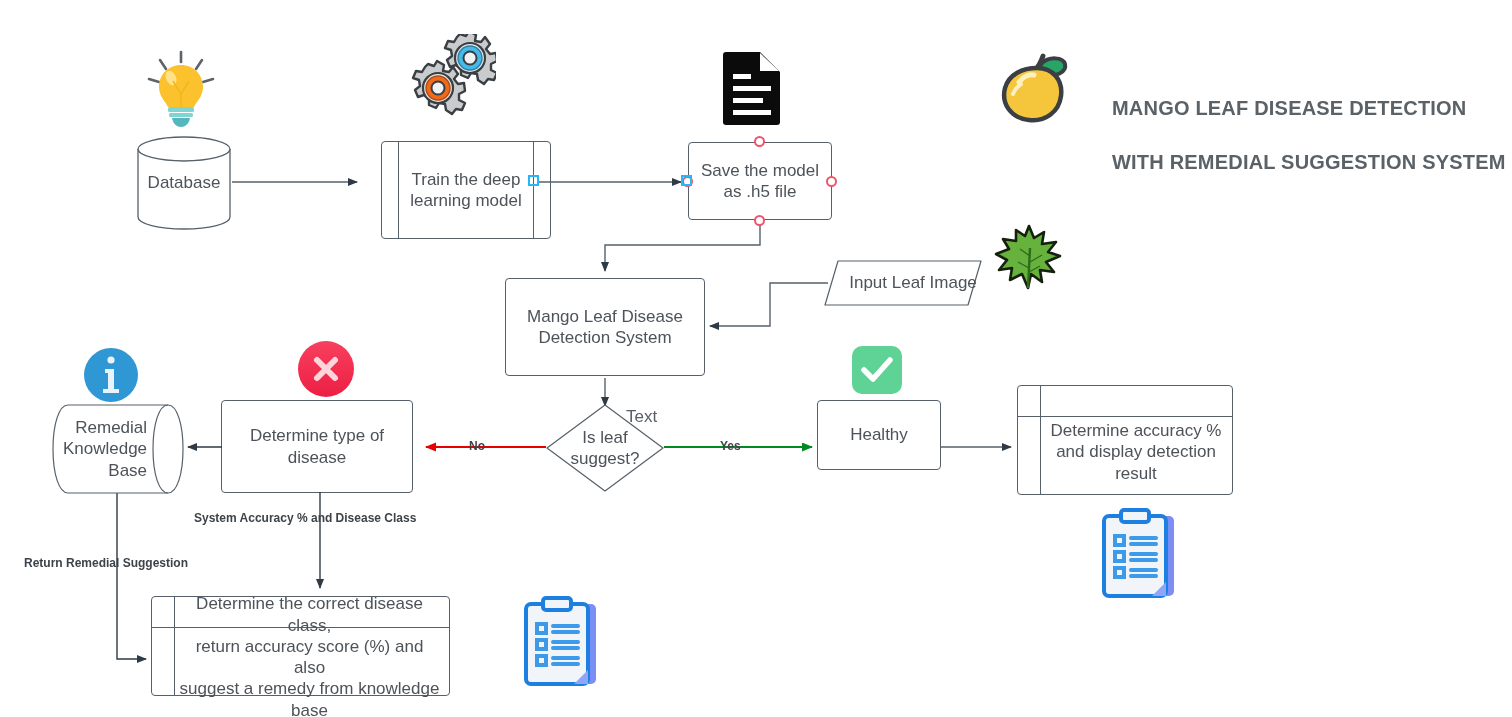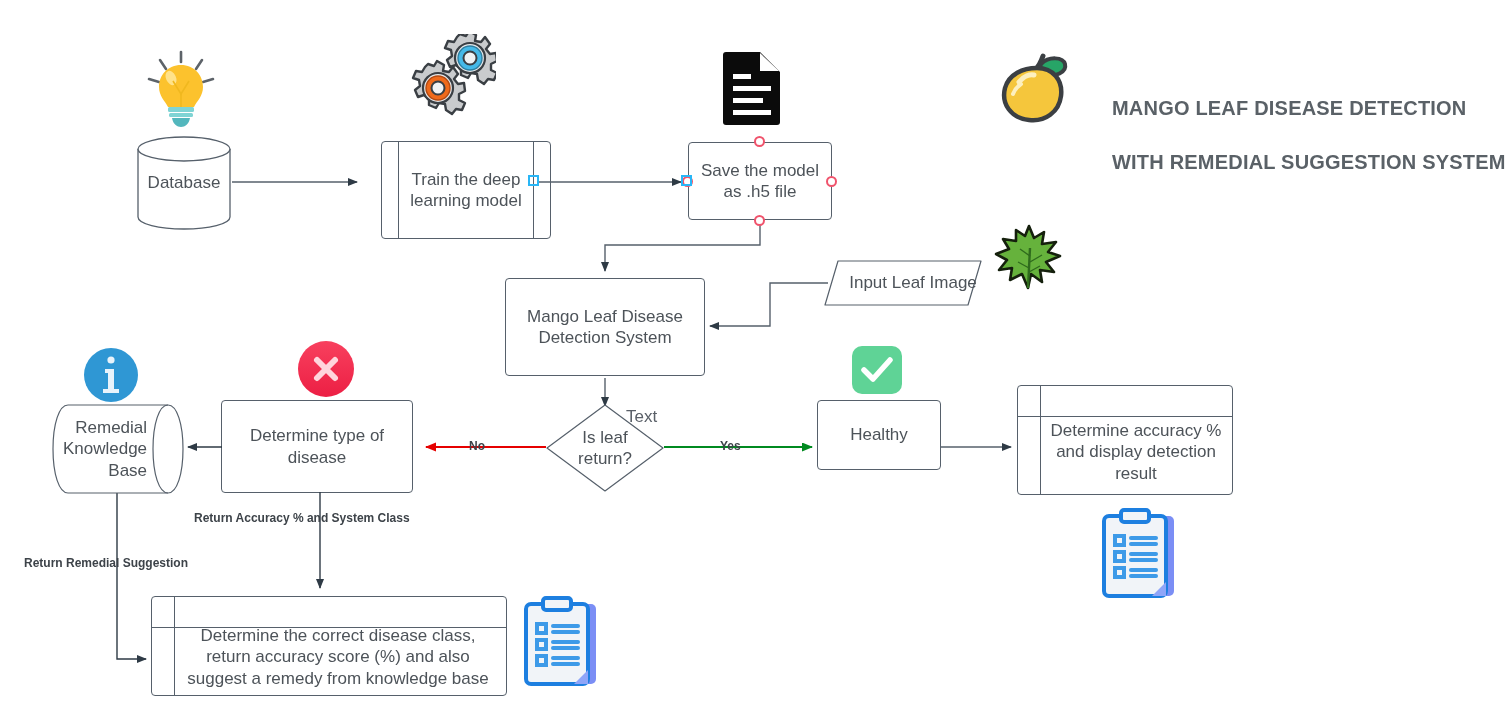--- a/index.html
+++ b/index.html
@@ -191,21 +191,21 @@
     <span style="font-size:17px; color:#4d5359;margin-left:20px;">Input Leaf Image</span>
   </div>
 
   <div class="icon" style="left:545px; top:403px; width:120px; height:90px;">
     <svg width="120" height="90" viewBox="0 0 120 90">
       <path d="M60,2 L118,45 L60,88 L2,45 Z" fill="#ffffff" stroke="#56606b" stroke-width="1.2" stroke-linejoin="round"></path>
     </svg>
   </div>
   <div style="position:absolute; left:545px; top:403px; width:120px; height:90px; display:flex; align-items:center; justify-content:center; z-index:4;">
     <span style="font-size:17px; color:#4d5359; text-align:center; line-height:1.25; white-space:pre-line;">Is leaf
-return?</span>
+suggest?</span>
   </div>
 
   <span class="free-text" style="left:626px; top:407px;">Text</span>
 
   <div class="node rounded" style="left:817px; top:400px; width:124px; height:70px;">
     <span class="lbl">Healthy</span>
   </div>
 
   <div class="node rounded" style="left:1017px; top:385px; width:216px; height:110px;">
     <span class="tbl-col"></span>
@@ -225,31 +225,31 @@
       <path d="M16,1 L116,1 C125,1 131,20 131,45 C131,70 125,89 116,89 L16,89 C7,89 1,70 1,45 C1,20 7,1 16,1 Z" fill="#ffffff" stroke="#56606b" stroke-width="1.2"></path>
       <path d="M116,1 C107,1 101,20 101,45 C101,70 107,89 116,89" fill="none" stroke="#56606b" stroke-width="1.2"></path>
     </svg>
   </div>
   <div style="position:absolute; left:52px; top:404px; width:106px; height:90px; display:flex; align-items:center; justify-content:center; z-index:4;">
     <span style="font-size:17px; color:#4d5359; text-align:right; line-height:1.25; white-space:pre-line;">Remedial
 Knowledge
 Base</span>
   </div>
 
-  <div class="node rounded" style="left:151px; top:596px; width:356px; height:100px;">
+  <div class="node rounded" style="left:151px; top:596px; width:299px; height:100px;">
     <span class="tbl-col"></span>
     <span class="tbl-row"></span>
     <span class="lbl" style="white-space:pre-line; margin-top:22px; margin-left:18px;">Determine the correct disease class,
 return accuracy score (%) and also
 suggest a remedy from knowledge base</span>
   </div>
 
   <span class="edge-label" style="left:469px; top:439px;">No</span>
   <span class="edge-label" style="left:720px; top:439px;">Yes</span>
-  <span class="edge-label" style="left:194px; top:511px;">Return Accuracy % and System Class</span>
+  <span class="edge-label" style="left:194px; top:511px;">System Accuracy % and Disease Class</span>
   <span class="edge-label" style="left:24px; top:556px;">Return Remedial Suggestion</span>
 
   <div class="title" style="left:1112px; top:68px;">
     <div>MANGO LEAF DISEASE DETECTION</div>
     <div>WITH REMEDIAL SUGGESTION SYSTEM</div>
   </div>
 
   <div class="icon" style="left:143px; top:48px; width:76px; height:82px;">
     <svg width="76" height="82" viewBox="0 0 76 82">
       <g stroke="#5d6369" stroke-width="2.6" stroke-linecap="round">

